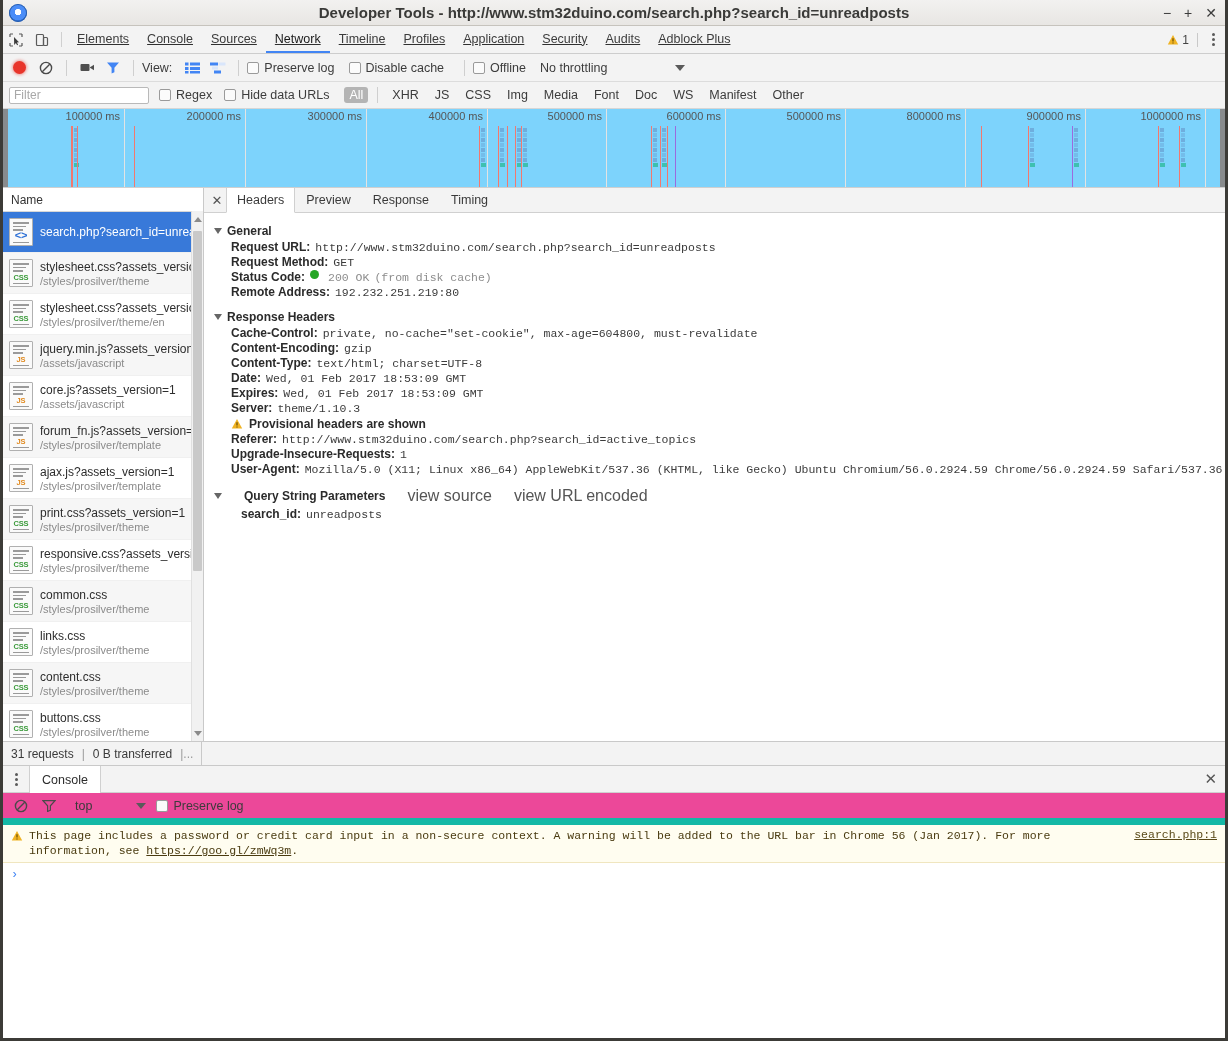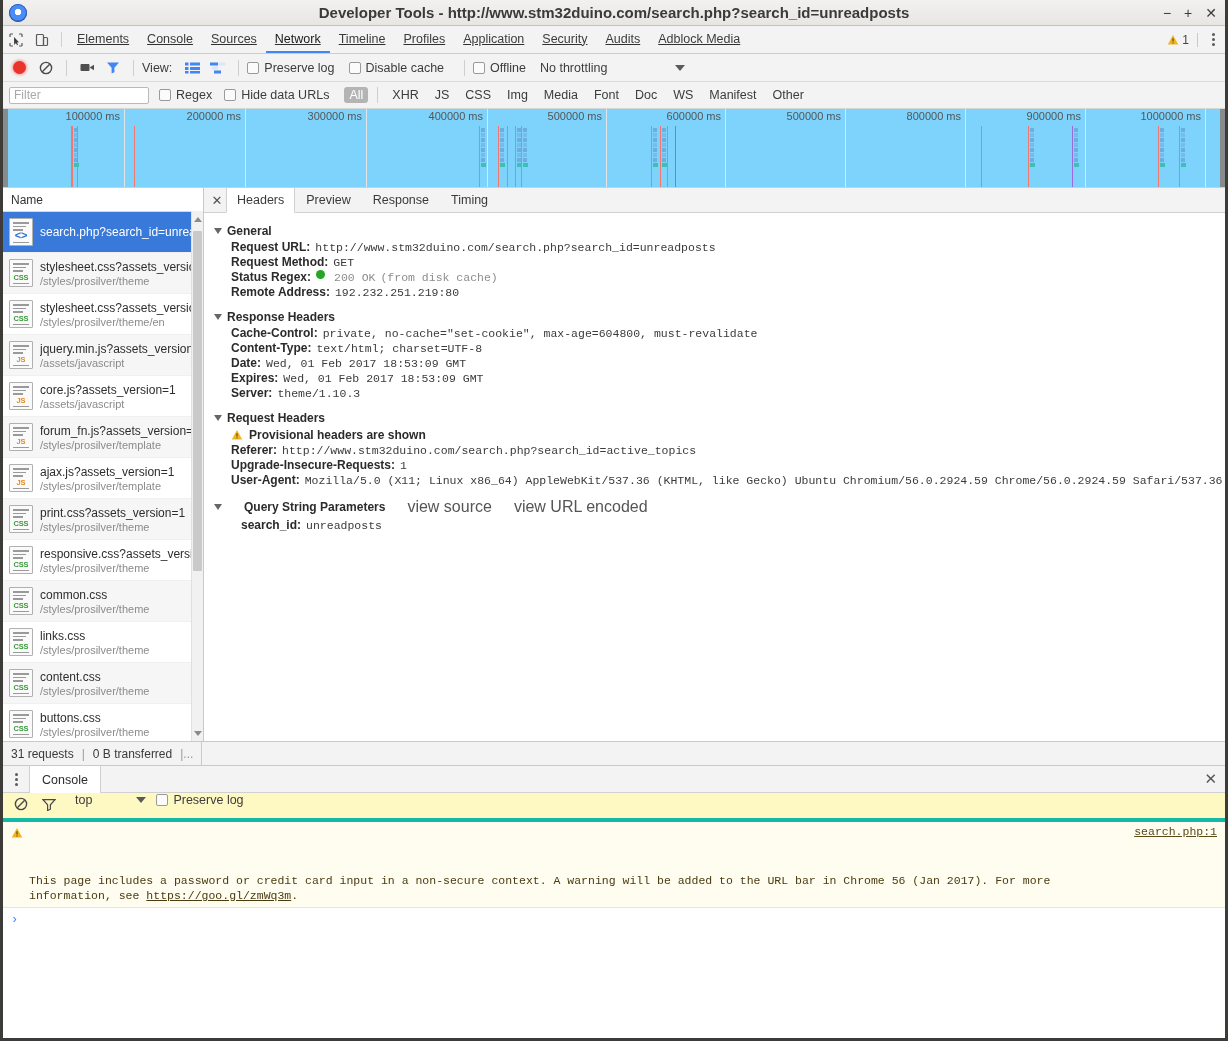--- a/index.html
+++ b/index.html
@@ -243,32 +243,32 @@
   }
   .dw-kebab { width: 26px; display: flex; flex-direction: column; align-items: center; justify-content: center; gap: 2px; }
   .dw-kebab i { width: 3px; height: 3px; border-radius: 50%; background: #5a5a5a; }
   .dw-tab {
     display: flex; align-items: center; padding: 0 12px; font-size: 12.5px; color: #2c2c2c;
     background: #fff; border-left: 1px solid #d0d0d0; border-right: 1px solid #d0d0d0;
     margin-bottom: -1px;
   }
   .dw-close { position: absolute; right: 8px; top: 0; height: 26px; display: flex; align-items: center; font-size: 15px; color: #555; }
   .console-toolbar {
-    height: 25px; background: #fef9c3; border-bottom: 4px solid #14b8a6;
-    display: flex; align-items: flex-start; padding: 0 6px; gap: 4px;
+    height: 25px; background: #ec4899; border-bottom: 7px solid #14b8a6;
+    display: flex; align-items: center; padding: 0 6px; gap: 4px;
   }
   .ctx-sel { display: flex; align-items: center; gap: 44px; font-size: 12.5px; color: #3a3a3a; margin: 0 6px 0 10px; }
   .console-body { background: #fff; height: 182px; }
   .warn-line {
     background: #fffdf0; border-bottom: 1px solid #f0e6bf;
     display: flex; align-items: flex-start; padding: 3px 8px 4px 6px;
     font-family: "Liberation Mono", monospace; font-size: 11.5px; color: #4a3b10;
     position: relative;
   }
-  .warn-line .wtxt { flex: 1; line-height: 15px; margin-top: 48px; }
+  .warn-line .wtxt { flex: 1; line-height: 15px; }
   .warn-line .wsrc {
     color: #5a4a18; text-decoration: underline; font-family: "Liberation Mono", monospace;
     font-size: 11.5px; white-space: nowrap; margin-left: 12px;
   }
   .warn-line a.glink { color: #4a3b10; text-decoration: underline; }
   .prompt-line { display: flex; align-items: center; padding: 4px 8px; height: 16px; }
   .prompt-caret { color: #4285f4; font-size: 12px; font-family: "Liberation Mono", monospace; }
 </style>
 </head>
 <body>
@@ -321,21 +321,21 @@
     <div class="dt-tab">
         <span>Application</span>
       </div>
     <div class="dt-tab">
         <span>Security</span>
       </div>
     <div class="dt-tab">
         <span>Audits</span>
       </div>
     <div class="dt-tab">
-        <span>Adblock Media</span>
+        <span>Adblock Plus</span>
       </div>
 
     <div class="dt-right">
       <div class="warn-count">
         <svg width="12" height="12" viewBox="0 0 12 12">
           <path d="M6 1l5.2 9.4H.8z" fill="#f0b323"></path>
           <path d="M6 4.2v3.3M6 8.6v.9" stroke="#5c4300" stroke-width="1.1"></path>
         </svg>
         <span>1</span>
       </div>
@@ -798,59 +798,59 @@
         </div>
         <div class="hdr-row">
           <span class="hdr-k">Request URL:</span>
           <span class="hdr-v">http://www.stm32duino.com/search.php?search_id=unreadposts</span>
         </div>
         <div class="hdr-row">
           <span class="hdr-k">Request Method:</span>
           <span class="hdr-v">GET</span>
         </div>
         <div class="hdr-row">
-          <span class="hdr-k">Status Regex:</span>
+          <span class="hdr-k">Status Code:</span>
           <span class="status-dot"></span>
           <span class="hdr-v dim">200 OK</span>
           <span class="hdr-v dim">(from disk cache)</span>
         </div>
         <div class="hdr-row">
           <span class="hdr-k">Remote Address:</span>
           <span class="hdr-v">192.232.251.219:80</span>
         </div>
 
         <div class="sec-title" style="margin-top:10px">
           <span class="tri-d"></span>
           <span>Response Headers</span>
         </div>
         <div class="hdr-row">
           <span class="hdr-k">Cache-Control:</span>
           <span class="hdr-v">private, no-cache="set-cookie", max-age=604800, must-revalidate</span>
         </div>
         <div class="hdr-row">
+          <span class="hdr-k">Content-Encoding:</span>
+          <span class="hdr-v">gzip</span>
+        </div>
+        <div class="hdr-row">
           <span class="hdr-k">Content-Type:</span>
           <span class="hdr-v">text/html; charset=UTF-8</span>
         </div>
         <div class="hdr-row">
           <span class="hdr-k">Date:</span>
           <span class="hdr-v">Wed, 01 Feb 2017 18:53:09 GMT</span>
         </div>
         <div class="hdr-row">
           <span class="hdr-k">Expires:</span>
           <span class="hdr-v">Wed, 01 Feb 2017 18:53:09 GMT</span>
         </div>
         <div class="hdr-row">
           <span class="hdr-k">Server:</span>
           <span class="hdr-v">theme/1.10.3</span>
         </div>
 
-        <div class="sec-title" style="margin-top:10px">
-          <span class="tri-d"></span>
-          <span>Request Headers</span>
-        </div>
         <div class="prov">
           <svg width="12" height="12" viewBox="0 0 12 12">
             <path d="M6 1l5.2 9.4H.8z" fill="#f0b323"></path>
             <path d="M6 4.2v3.3M6 8.6v.9" stroke="#5c4300" stroke-width="1.1"></path>
           </svg>
           <span>Provisional headers are shown</span>
         </div>
         <div class="hdr-row">
           <span class="hdr-k">Referer:</span>
           <span class="hdr-v">http://www.stm32duino.com/search.php?search_id=active_topics</span>

